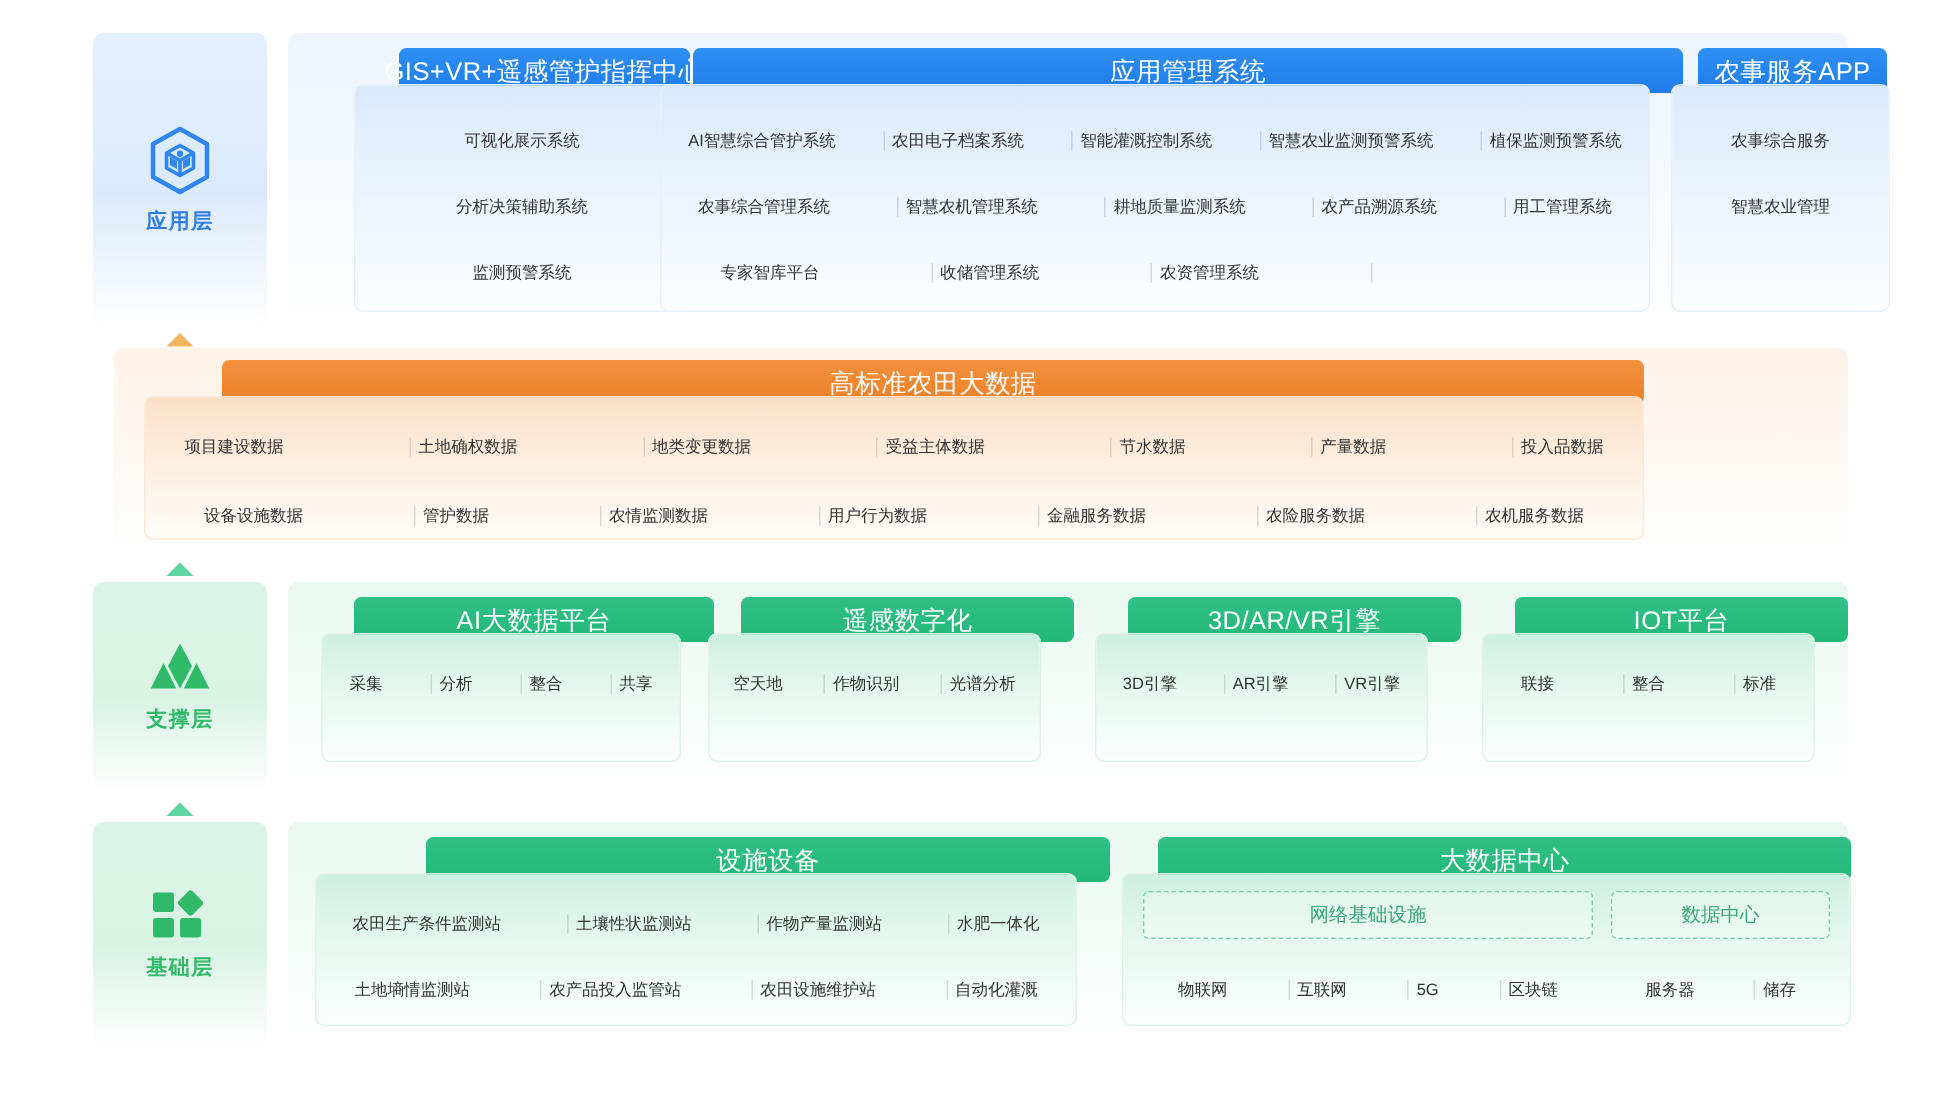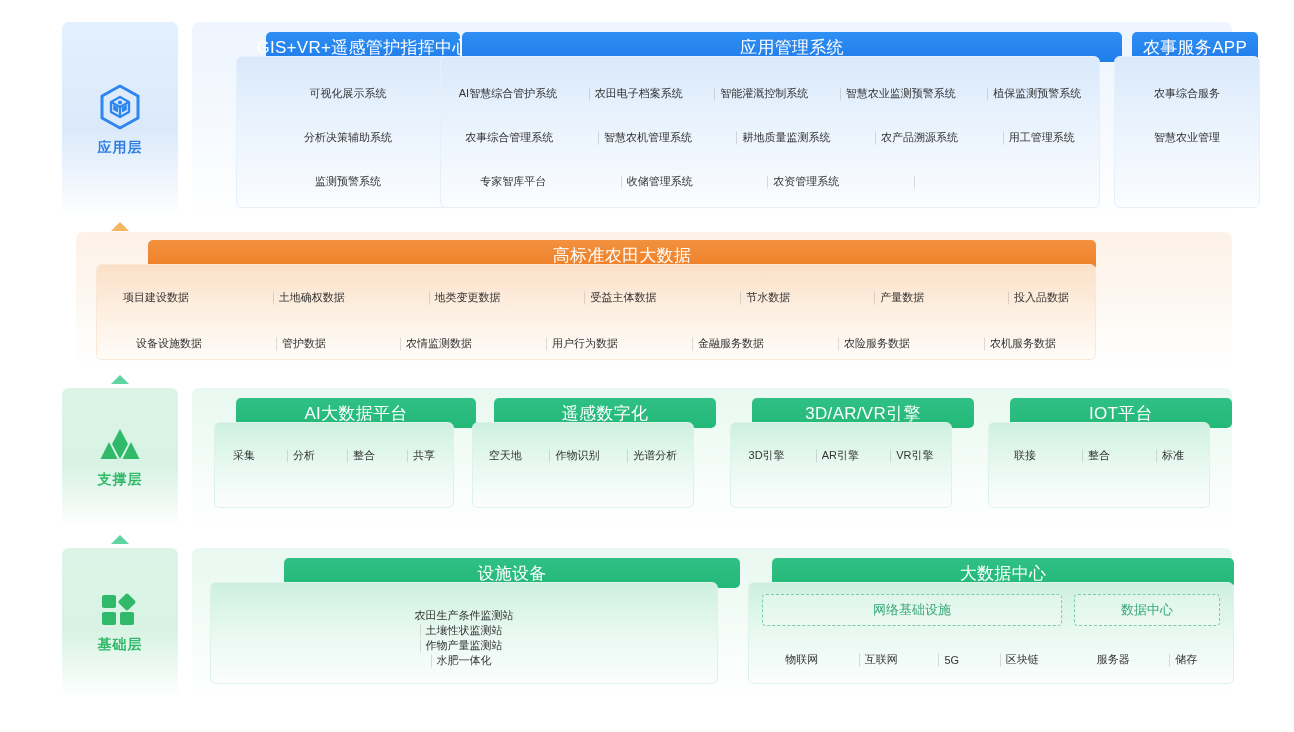--- a/index.html
+++ b/index.html
@@ -296,25 +296,31 @@
         </svg>
       </span>
       <span class="lbl-text">基础层</span>
     </div>
 
     <div class="layer-panel pan-green" style="margin-left:14px;">
 
       <div class="group" style="left:18px; top:10px; width:530px; height:126px;">
         <div class="group-head head-green" style="left:74px; width:456px;">设施设备</div>
         <div class="group-body body-green" style="left:0px; top:24px; width:508px; height:102px;"></div>
-        <div class="item-row" style="left:0; top:50px; width:508px; justify-content:space-around;flex-direction:column;">
+        <div class="item-row" style="left:0; top:50px; width:508px; justify-content:space-around;">
           <div class="item nosep">农田生产条件监测站</div>
           <div class="item">土壤性状监测站</div>
           <div class="item">作物产量监测站</div>
           <div class="item">水肥一体化</div>
+        </div>
+        <div class="item-row" style="left:0; top:94px; width:508px; justify-content:space-around;">
+          <div class="item nosep">土地墒情监测站</div>
+          <div class="item">农产品投入监管站</div>
+          <div class="item">农田设施维护站</div>
+          <div class="item">自动化灌溉</div>
         </div>
       </div>
 
       <div class="group" style="left:556px; top:10px; width:486px; height:126px;">
         <div class="group-head head-green" style="left:24px; width:462px;">大数据中心</div>
         <div class="group-body body-green" style="left:0px; top:24px; width:486px; height:102px;"></div>
 
         <div class="dashbox" style="left:14px; top:36px; width:300px; height:32px;">网络基础设施</div>
         <div class="dashbox" style="left:326px; top:36px; width:146px; height:32px;">数据中心</div>
 

